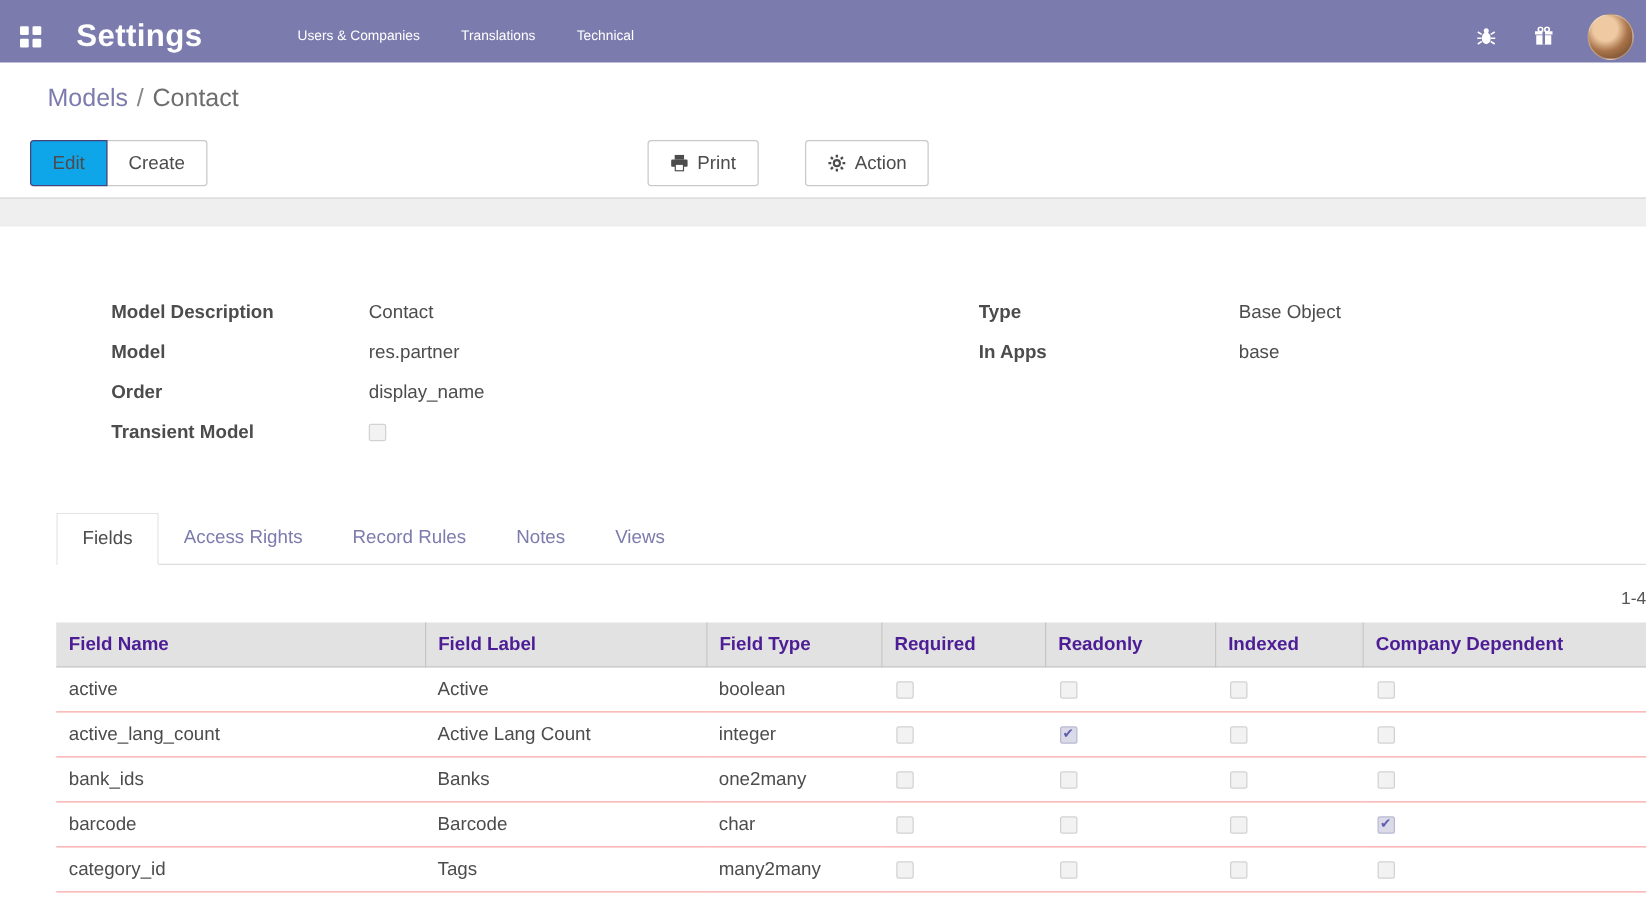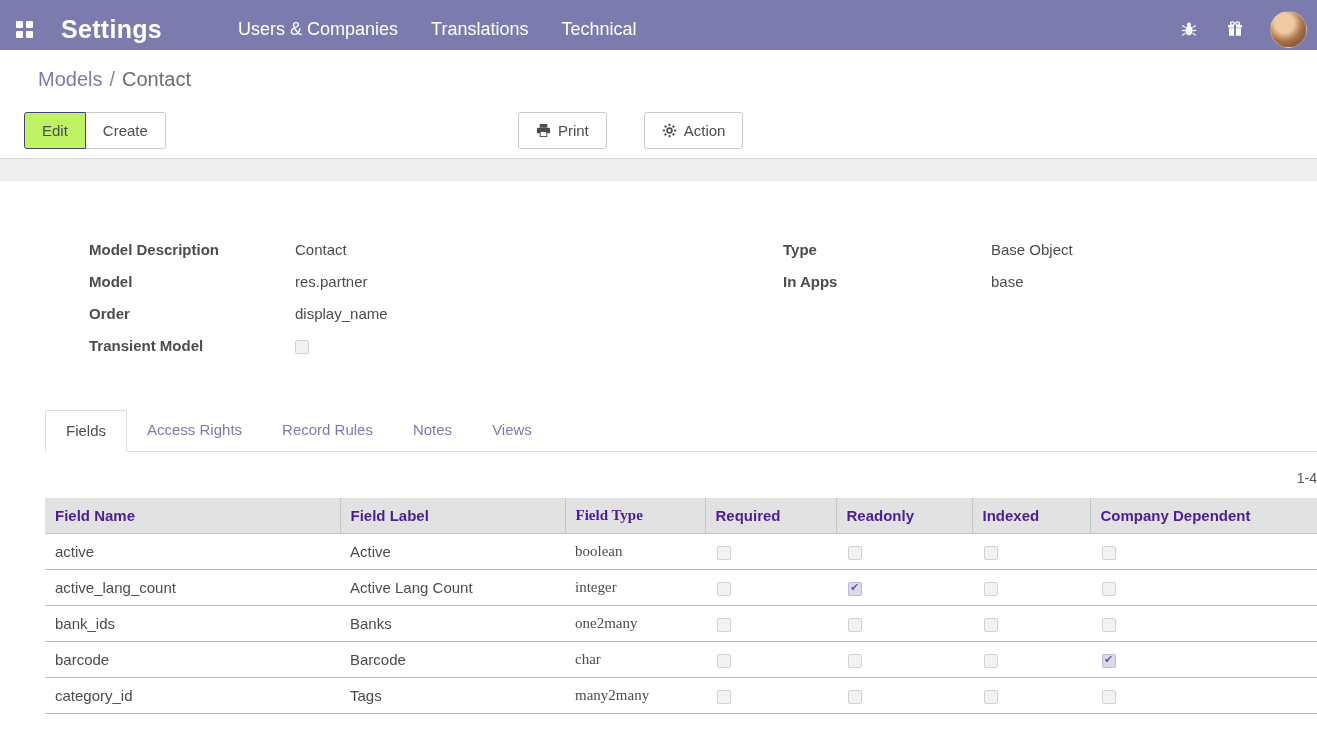--- a/index.html
+++ b/index.html
@@ -16,21 +16,21 @@
     background: #7c7bad;
     color: #fff;
     display: flex;
     align-items: center;
     padding: 8px 10px 0 16px;
   }
   .apps-icon { display: inline-grid; grid-template-columns: 7px 7px; grid-gap: 3px; cursor: pointer; }
   .apps-icon span { width: 7px; height: 7px; background: #fff; border-radius: 1px; }
   .app-title { font-size: 25px; font-weight: bold; margin: 0 76px 0 28px; letter-spacing: .3px; cursor: pointer; }
   .menu { display: flex; align-items: center; }
-  .menu-item { color: #fff; font-size: 18px; margin-right: 33px; cursor: pointer; text-decoration: none; }
+  .menu-item { color: #fff; font-size: 11px; margin-right: 33px; cursor: pointer; text-decoration: none; }
   .navbar-right { margin-left: auto; display: flex; align-items: center; }
   .nav-icon { width: 18px; height: 18px; margin-left: 28px; display: inline-flex; align-items: center; justify-content: center; cursor: pointer; }
   .avatar {
     width: 37px; height: 37px; border-radius: 50%; margin-left: 26px; cursor: pointer;
     background: radial-gradient(circle at 38% 32%, #eec9a2 0 30%, #a9744a 55%, #5d3a24 100%);
     border: 1px solid rgba(255,255,255,.35);
   }
 
   
   .breadcrumb-bar { height: 58px; display: flex; align-items: center; padding-left: 38px; font-size: 20px; }
@@ -38,21 +38,21 @@
   .bc-sep { color: #888; margin: 0 7px; }
   .bc-current { color: #6d6d6d; }
 
   
   .btn-bar { display: flex; align-items: center; padding-left: 24px; height: 45px; }
   .btn {
     height: 37px; padding: 0 17px; font-size: 15px; font-family: inherit;
     background: #fff; border: 1px solid #c9c9c9; color: #4c4c4c;
     border-radius: 3px; display: inline-flex; align-items: center; gap: 7px; cursor: pointer;
   }
-  .btn-edit { background: #bef264; border-color: #45437c; border-radius: 3px 0 0 3px; position: relative; z-index: 1; }
+  .btn-edit { background: #0ea5e9; border-color: #45437c; border-radius: 3px 0 0 3px; position: relative; z-index: 1; }
   .btn-create { border-radius: 0 3px 3px 0; margin-left: -1px; }
   .btn-group-mid { margin-left: 352px; display: flex; gap: 37px; align-items: center; }
   .btn-icon { display: inline-flex; width: 15px; height: 15px; }
 
   .band { margin-top: 5px; border-top: 1px solid #d8d8d8; height: 23px; background: #f0efef; border-bottom: 1px solid #ececec; }
 
   
   .form-area { display: flex; padding: 60px 0 0 45px; }
   .form-col-left { width: 694px; }
   .form-col-right { flex: 1; }
@@ -89,21 +89,21 @@
   .fields-table { margin-left: 45px; width: calc(100% - 45px); border-collapse: collapse; table-layout: fixed; font-size: 15px; }
   .fields-table th {
     background: #e2e2e2; text-align: left; font-weight: bold; color: #4c1d95;
     padding: 9px 10px; border-bottom: 1px solid #c6c6c6; cursor: pointer;
   }
   .fields-table th:not(:last-child) { border-right: 1px solid #c6c6c6; }
   .fields-table td { padding: 9px 10px; border-bottom: 1px solid #fca5a5; color: #4c4c4c; }
   .fields-table tr { cursor: pointer; background: #fff; }
   .fields-table th:nth-child(1), .fields-table td:nth-child(1) { width: 295px; }
   .fields-table th:nth-child(2), .fields-table td:nth-child(2) { width: 225px; }
-  .fields-table th:nth-child(3), .fields-table td:nth-child(3) { width: 140px; font-family: Liberation Serif, serif; }
+  .fields-table th:nth-child(3), .fields-table td:nth-child(3) { width: 140px; }
   .fields-table th:nth-child(4), .fields-table td:nth-child(4) { width: 131px; }
   .fields-table th:nth-child(5), .fields-table td:nth-child(5) { width: 136px; }
   .fields-table th:nth-child(6), .fields-table td:nth-child(6) { width: 118px; }
   .cb-cell .cb { margin-left: 2px; }
 </style>
 </head>
 <body>
 
 <div class="navbar">
   <span class="apps-icon">

